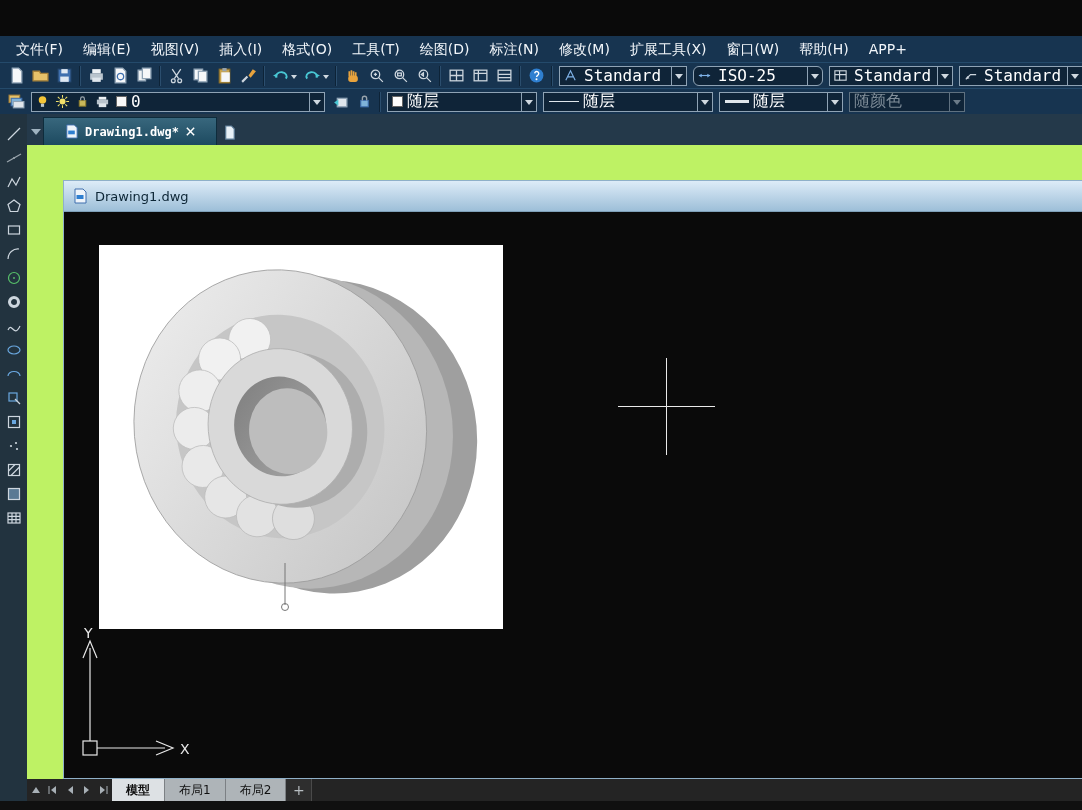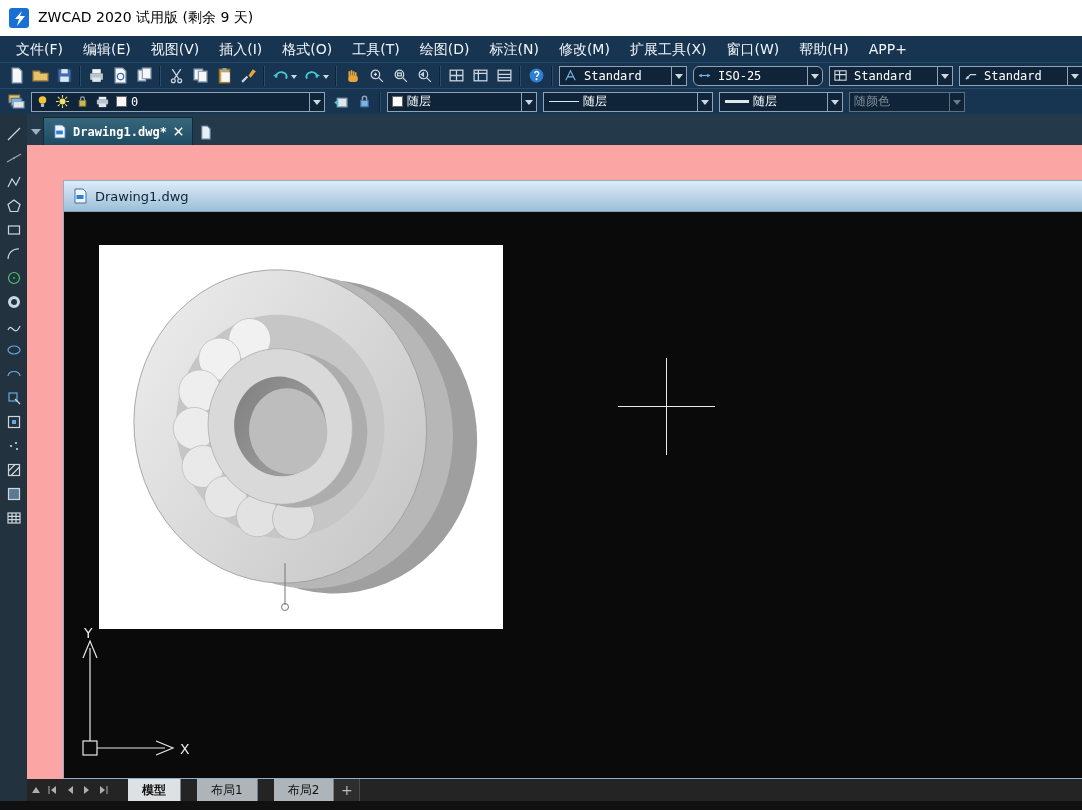--- a/index.html
+++ b/index.html
@@ -20,90 +20,83 @@
 
   
   .toolbar { position:absolute; left:0; width:100%; height:26px; background:#173450;
              border-top:1px solid #244a6b; display:flex; align-items:center; padding-left:4px; overflow:hidden; }
   .tb { width:24px; height:24px; display:flex; align-items:center; justify-content:center; flex:0 0 auto; }
   .tb.wide { width:32px; }
   .sep { width:2px; height:20px; border-left:1px solid #0d2337; border-right:1px solid #2b4e6e; margin:0 3px; flex:0 0 auto; }
   .caret { width:0; height:0; border:3px solid transparent; border-top:4px solid #cfd8e0; margin-left:2px; margin-top:5px; }
 
   .combo { display:flex; align-items:center; height:20px; border:1px solid #8fa3b5; background:#0f2438;
-           color:#fff; font-family:"DejaVu Sans Mono", monospace; font-size:12px; margin:0 3px; flex:0 0 auto; }
+           color:#fff; font-family:"DejaVu Sans Mono", monospace; font-size:16px; margin:0 3px; flex:0 0 auto; }
   .combo .cicon { width:20px; height:100%; display:flex; align-items:center; justify-content:center; }
   .combo .ctext { flex:1; padding-left:4px; white-space:nowrap; overflow:hidden; }
   .combo .arrow { width:15px; height:100%; border-left:1px solid #8fa3b5; display:flex; align-items:center; justify-content:center; }
   .combo .arrow i { width:0; height:0; border:4px solid transparent; border-top:5px solid #cfd8e0; margin-top:5px; }
   .combo.disabled { border-color:#5f7180; color:#7f8d99; }
   .combo.disabled .arrow { border-left-color:#5f7180; }
   .combo.disabled .arrow i { border-top-color:#6b7b88; }
 
   .swatch { width:11px; height:11px; background:#fdfdfd; border:1px solid #666; margin-left:4px; flex:0 0 auto; }
   .ltline { display:inline-block; width:30px; height:1px; background:#dfe6ec; margin-left:5px; }
   .lwline { display:inline-block; width:24px; height:3px; background:#dfe6ec; margin-left:5px; }
 
   
   .doctabbar { position:absolute; left:27px; top:114px; right:0; height:31px; background:#24394a;
                display:flex; align-items:flex-end; padding-left:2px; }
   .tabscroll { width:14px; height:28px; display:flex; align-items:center; justify-content:center; }
   .tabscroll i { width:0; height:0; border:5px solid transparent; border-top:6px solid #9fb2c0; margin-top:6px; }
-  .doctab { height:28px; display:flex; align-items:center; gap:6px; padding:0 8px;
+  .doctab { height:28px; display:flex; align-items:center; gap:6px; padding:0 20px;
             background:linear-gradient(#38677d,#1d4a60); border:1px solid #0e2c3c; border-bottom:none;
             color:#fff; font-family:"DejaVu Sans Mono", monospace; font-weight:bold; font-size:12px; }
   .newtab { width:26px; height:26px; display:flex; align-items:center; justify-content:center; }
 
   
   .leftstrip { position:absolute; left:0; top:114px; width:27px; bottom:0; background:#22333f; }
   .lefttools { position:absolute; left:0; top:122px; width:27px; display:flex; flex-direction:column; background:#22333f; }
   .lt { width:27px; height:24px; display:flex; align-items:center; justify-content:center; }
 
   
-  .mdi { position:absolute; left:27px; top:145px; right:0; bottom:31px; background:#fca5a5; overflow:hidden; }
+  .mdi { position:absolute; left:27px; top:145px; right:0; bottom:31px; background:#bef264; overflow:hidden; }
   .child { position:absolute; left:36px; top:35px; right:-8px; bottom:0; border:1px solid #8fb0c8; background:#0a0a0a;
            display:flex; flex-direction:column; }
   .childbar { height:31px; background:linear-gradient(#ddecf8,#9dbfd8); display:flex; align-items:center;
               padding-left:8px; gap:7px; border-bottom:1px solid #7fa0b8; }
   .childbar .ct { font-size:13px; color:#0c2535; }
   .canvas { position:relative; flex:1; background:#0a0a0a; overflow:hidden; }
 
   .render { position:absolute; left:35px; top:33px; width:404px; height:384px; background:#ffffff; }
 
   .ch-h { position:absolute; left:554px; top:194px; width:97px; height:1px; background:#e9e9e9; }
   .ch-v { position:absolute; left:602px; top:146px; width:1px; height:97px; background:#e9e9e9; }
 
   .ucs { position:absolute; left:4px; bottom:2px; }
   .ucs text { font-family:"DejaVu Sans", sans-serif; font-size:14px; fill:#e8e8e8; }
 
   
   .layoutbar { position:absolute; left:27px; bottom:9px; right:0; height:22px; background:#242424;
                display:flex; align-items:center; }
   .navbtn { width:17px; height:22px; display:flex; align-items:center; justify-content:center; }
   .ltab { height:22px; padding:0 14px; display:flex; align-items:center; background:#aeb4b8; color:#101010;
-          font-size:12px; border-right:1px solid #7c8084;margin-left:16px; }
+          font-size:12px; border-right:1px solid #7c8084; }
   .ltab.active { background:#dde1e4; font-weight:bold; }
   .plustab { width:26px; height:22px; display:flex; align-items:center; justify-content:center;
              background:#2e2e2e; color:#b8bec2; font-size:14px; border-right:1px solid #4a4a4a; }
   .statusstrip { position:absolute; left:0; bottom:0; width:100%; height:9px; background:#101010; }
 
   svg.ic { stroke:#cdd6de; fill:none; stroke-width:1.2; }
 </style>
 </head>
 <body>
 
 <div class="app">
 
-  <div class="titlebar">
-    <svg class="logo" viewBox="0 0 22 22">
-      <rect x="1" y="1" width="20" height="20" rx="3" fill="#1a6fd4"></rect>
-      <path d="M14 4L7 12h4l-2 7 8-10h-5z" fill="#ffffff"></path>
-    </svg>
-    <span class="title">ZWCAD 2020 试用版 (剩余 9 天)</span>
-  </div>
 
   <div class="menubar">
     <span class="mi">文件(F)</span>
     <span class="mi">编辑(E)</span>
     <span class="mi">视图(V)</span>
     <span class="mi">插入(I)</span>
     <span class="mi">格式(O)</span>
     <span class="mi">工具(T)</span>
     <span class="mi">绘图(D)</span>
     <span class="mi">标注(N)</span>

